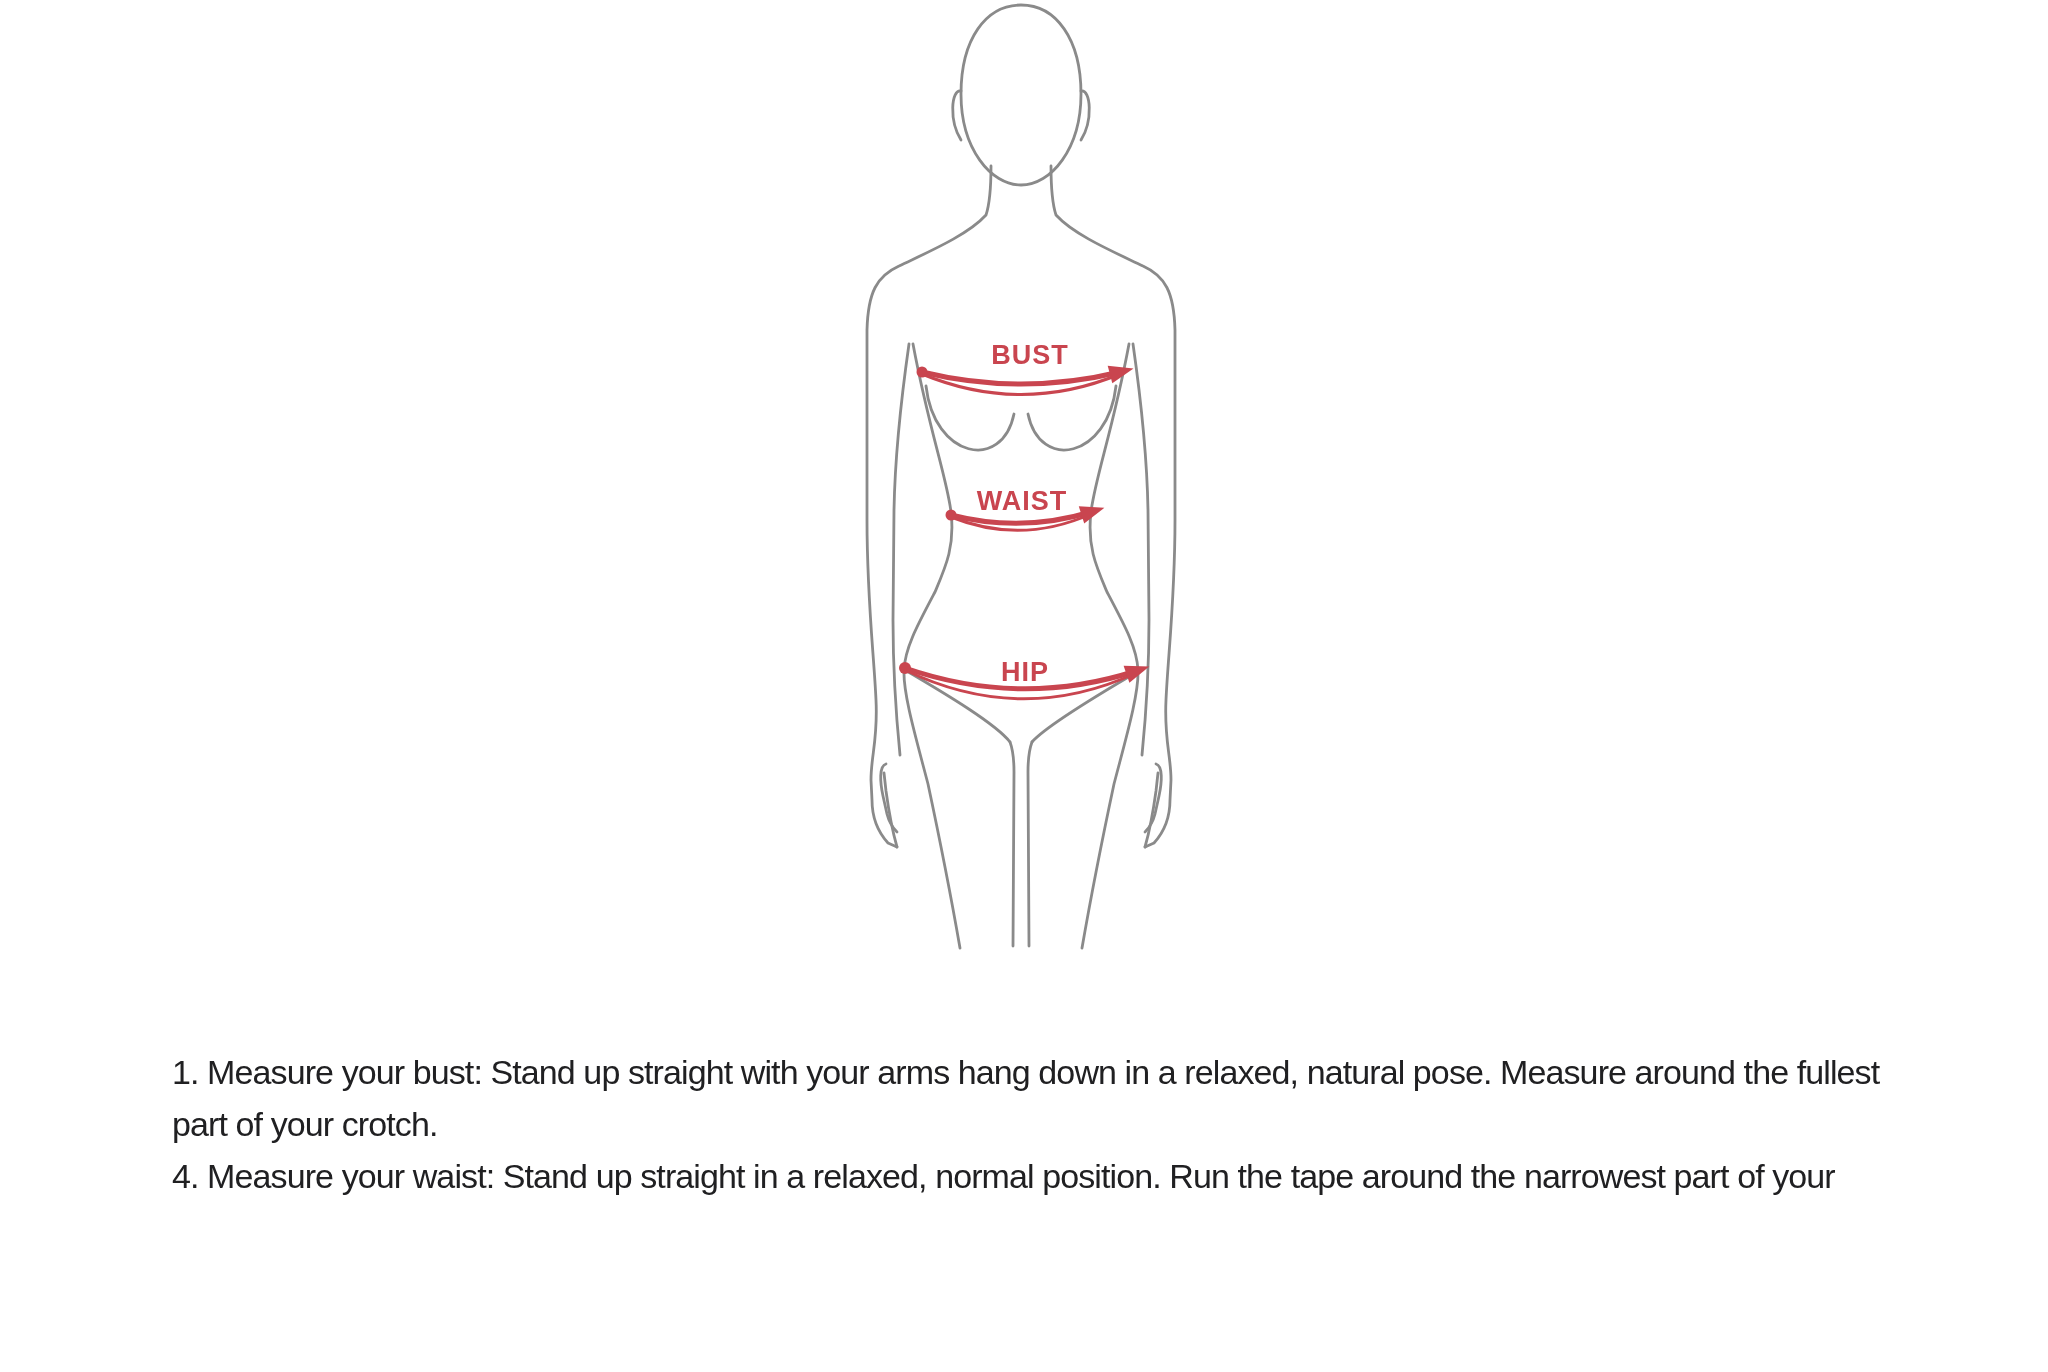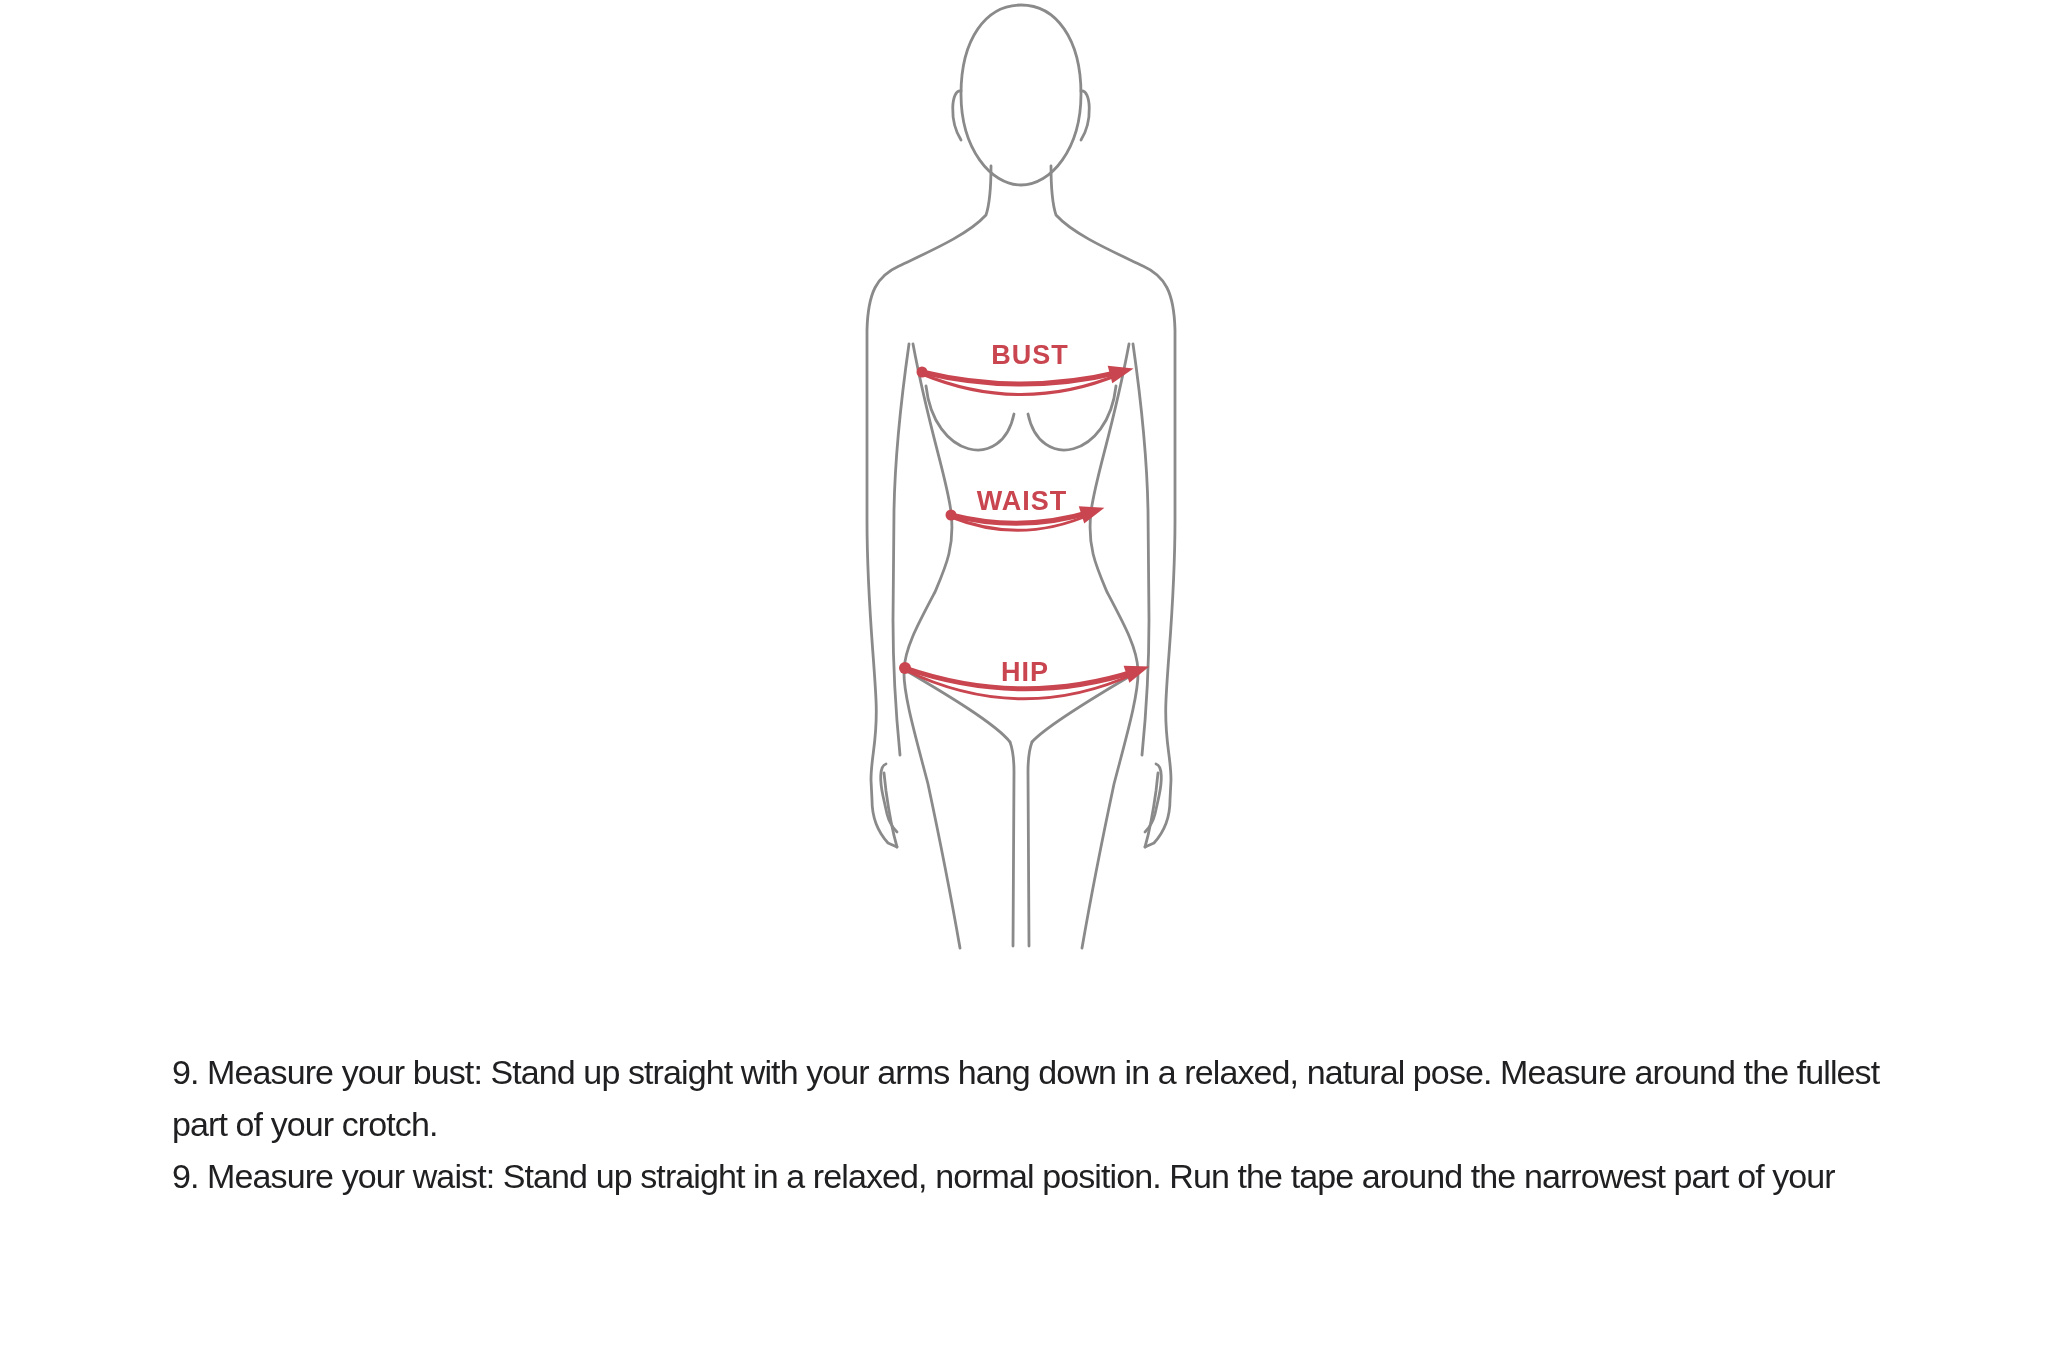--- a/index.html
+++ b/index.html
@@ -91,16 +91,16 @@
   </g>
 
   <g fill="#c9454f">
     <text class="measure-label" x="1030" y="364" text-anchor="middle">BUST</text>
     <text class="measure-label" x="1022" y="510" text-anchor="middle">WAIST</text>
     <text class="measure-label" x="1025" y="681" text-anchor="middle">HIP</text>
   </g>
 </svg>
 
 <div class="instructions">
-  <div class="instruction-line">9. Measure your bust: Stand up straight with your arms hang down in a relaxed, natural pose. Measure around the fullest</div>
+  <div class="instruction-line">1. Measure your bust: Stand up straight with your arms hang down in a relaxed, natural pose. Measure around the fullest</div>
   <div class="instruction-line">part of your crotch.</div>
-  <div class="instruction-line">9. Measure your waist: Stand up straight in a relaxed, normal position. Run the tape around the narrowest part of your</div>
+  <div class="instruction-line">4. Measure your waist: Stand up straight in a relaxed, normal position. Run the tape around the narrowest part of your</div>
 </div>
 
 </body></html>

